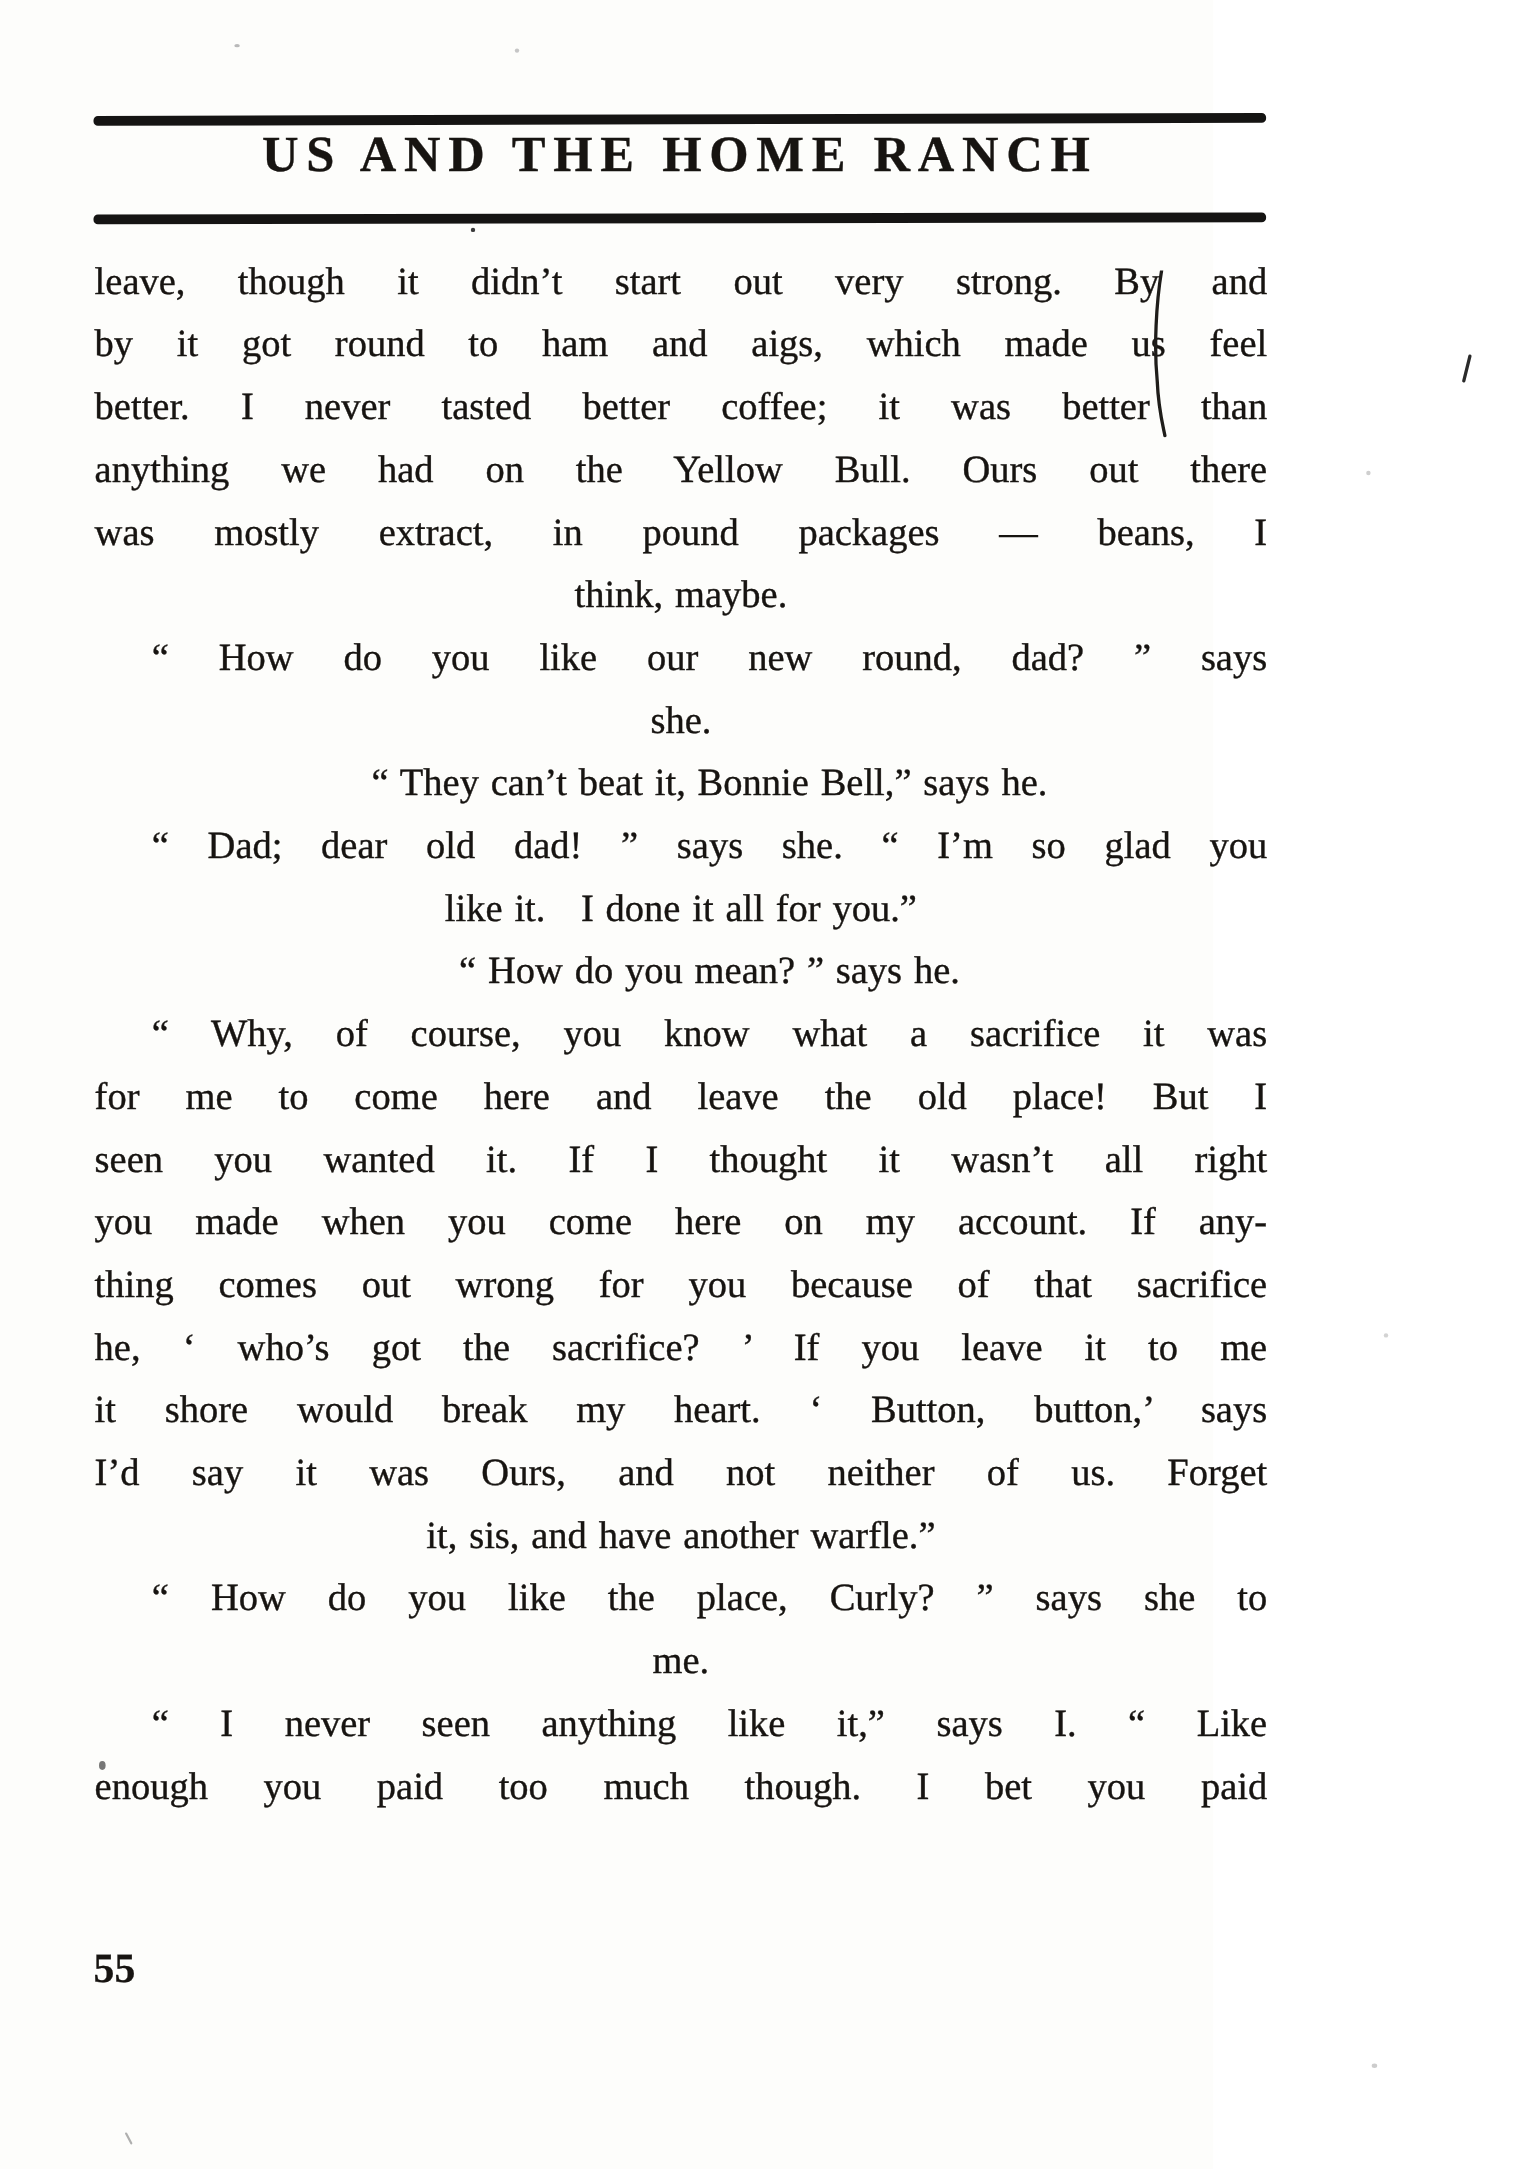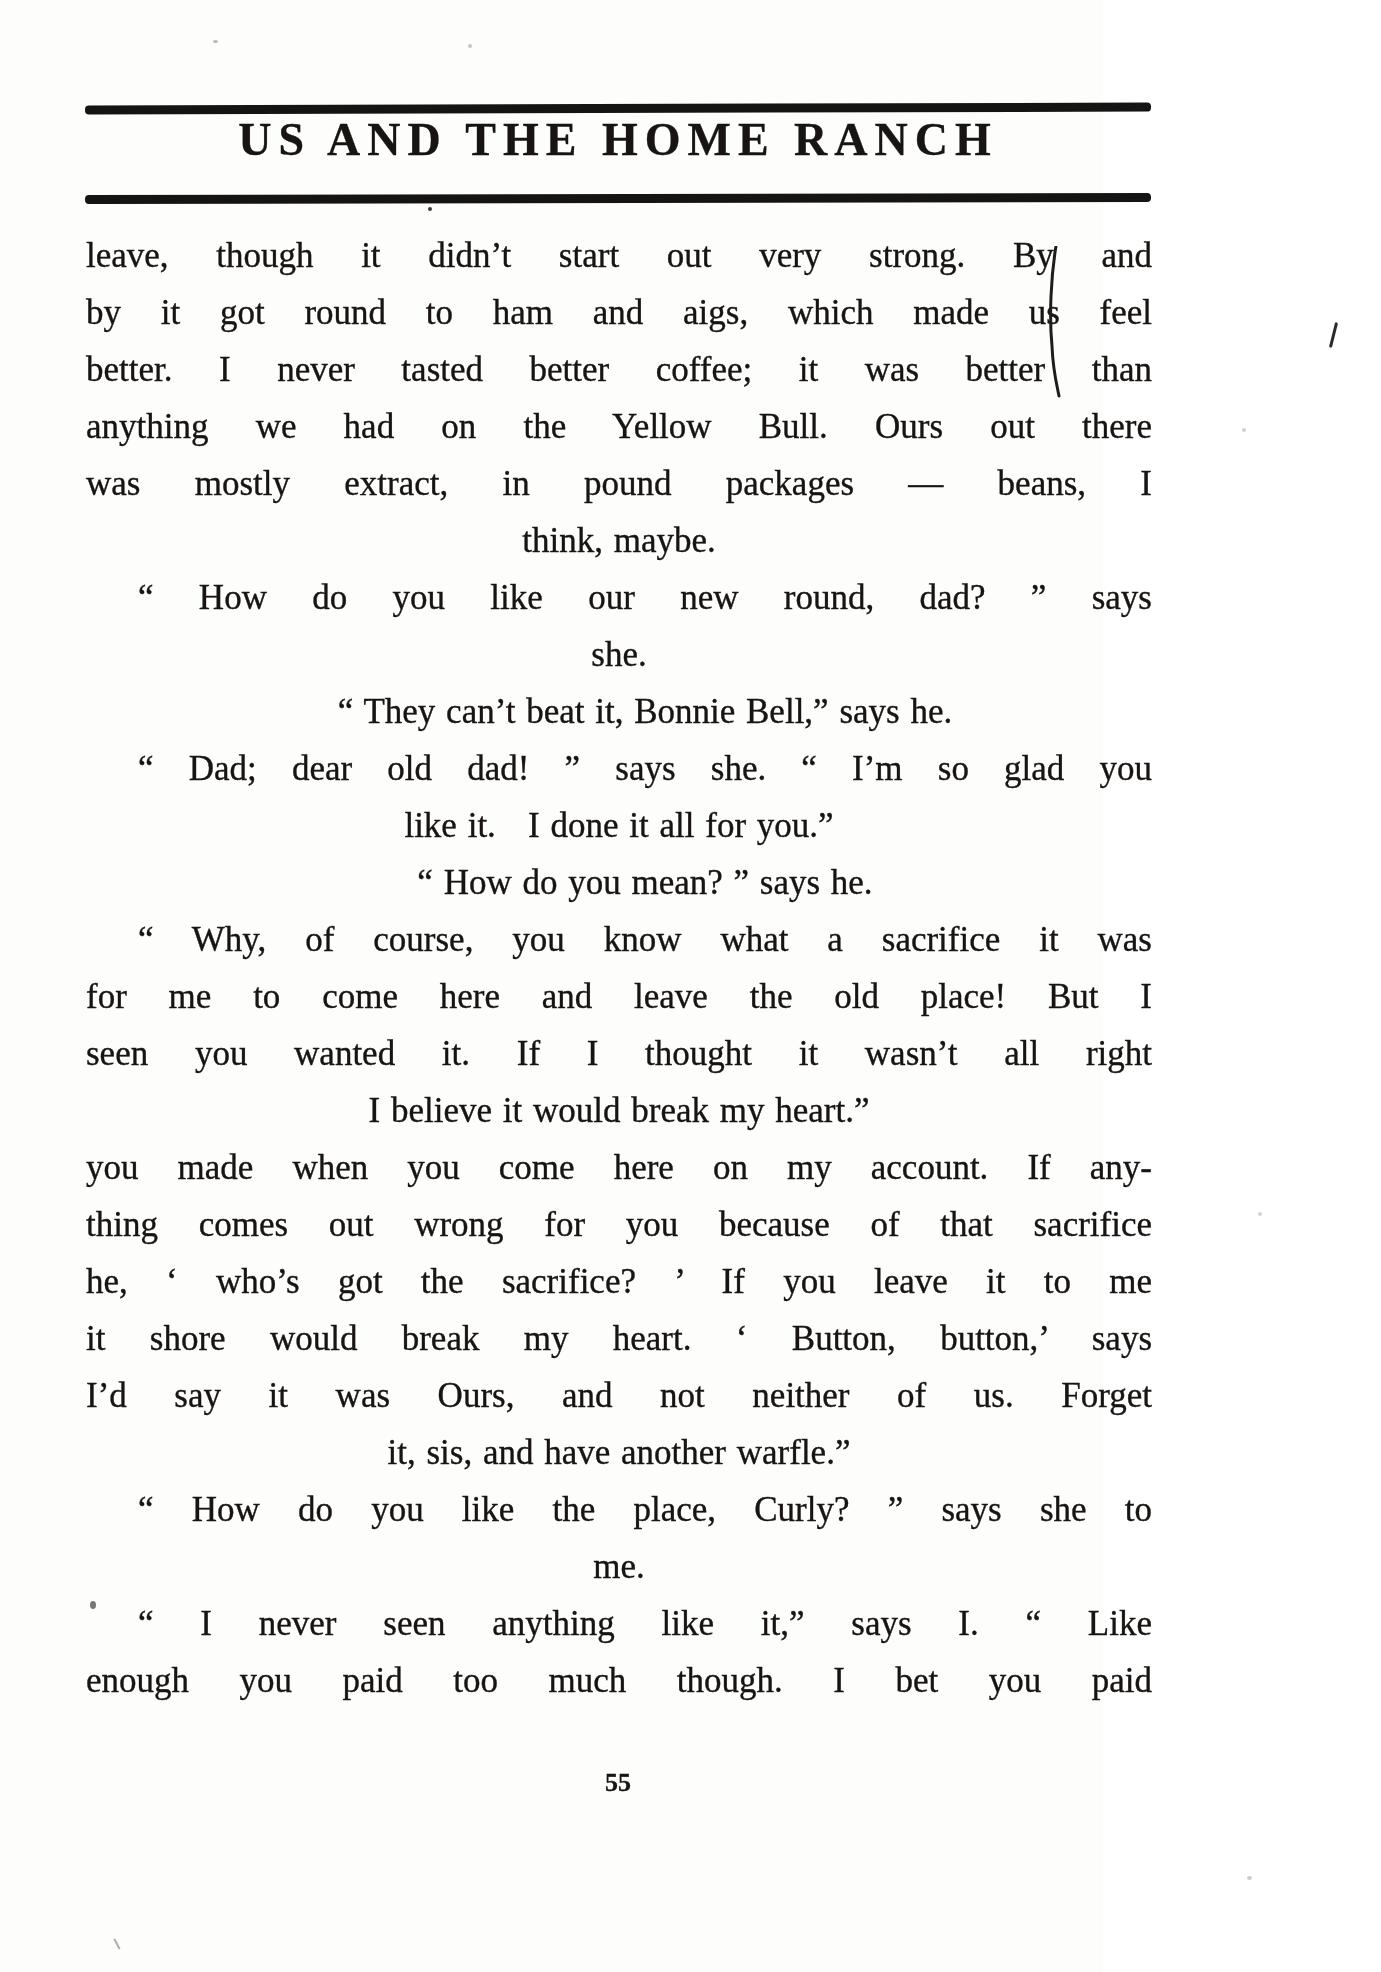--- a/index.html
+++ b/index.html
@@ -52,22 +52,21 @@
     -webkit-text-stroke: 0.35px #171411;
   }
   .line { height: 57px; text-align: center; }
   .line.justify { text-align: justify; text-align-last: justify; }
   .line.indent { text-indent: 52px; }
   .page-number {
     position: absolute;
     left: 85px;
     top: 1768px;
     width: 1066px;
-    text-align: center;
-    font-size: 26px;
+    font-size: 38px;
     font-weight: 700;
     -webkit-text-stroke: 0.3px #171411;
   }
   
   .artifact { position: absolute; pointer-events: none; }
   .ink-stroke { left: 1046px; top: 246px; }
   .slash-mark {
     left: 1332px; top: 322px; width: 3px; height: 26px;
     background: #2a2a2a; border-radius: 2px; transform: rotate(14deg);
   }
@@ -106,21 +105,20 @@
       <div class="line">think, maybe.</div>
       <div class="line indent justify">“ How do you like our new round, dad? ” says</div>
       <div class="line">she.</div>
       <div class="line indent">“ They can’t beat it, Bonnie Bell,” says he.</div>
       <div class="line indent justify">“ Dad; dear old dad! ” says she. “ I’m so glad you</div>
       <div class="line">like it.&nbsp;&nbsp; I done it all for you.”</div>
       <div class="line indent">“ How do you mean? ” says he.</div>
       <div class="line indent justify">“ Why, of course, you know what a sacrifice it was</div>
       <div class="line justify">for me to come here and leave the old place!  But I</div>
       <div class="line justify">seen you wanted it.  If I thought it wasn’t all right</div>
-      <div class="line">I believe it would break my heart.”</div>
       <div class="line justify">you made when you come here on my account.  If any-</div>
       <div class="line justify">thing comes out wrong for you because of that sacrifice</div>
       <div class="line justify">he, ‘ who’s got the sacrifice? ’  If you leave it to me</div>
       <div class="line justify">it shore would break my heart. ‘ Button, button,’ says</div>
       <div class="line justify">I’d say it was Ours, and not neither of us.  Forget</div>
       <div class="line">it, sis, and have another warfle.”</div>
       <div class="line indent justify">“ How do you like the place, Curly? ” says she to</div>
       <div class="line">me.</div>
       <div class="line indent justify">“ I never seen anything like it,” says I. “ Like</div>
       <div class="line justify">enough you paid too much though.  I bet you paid</div>

